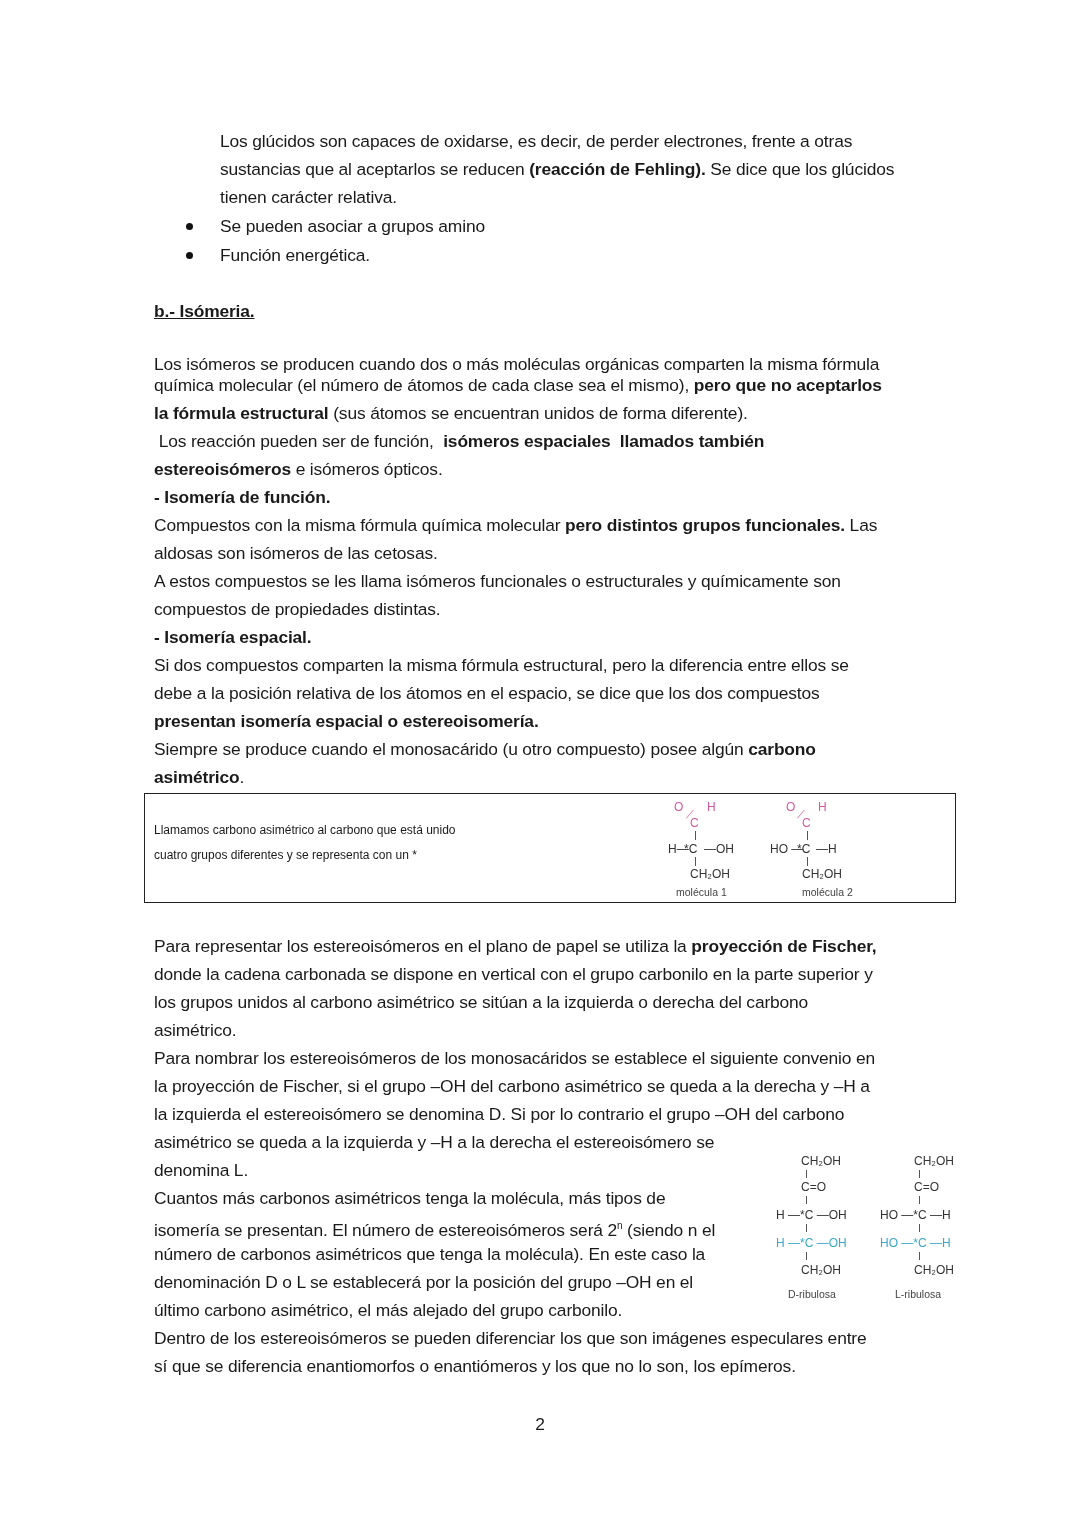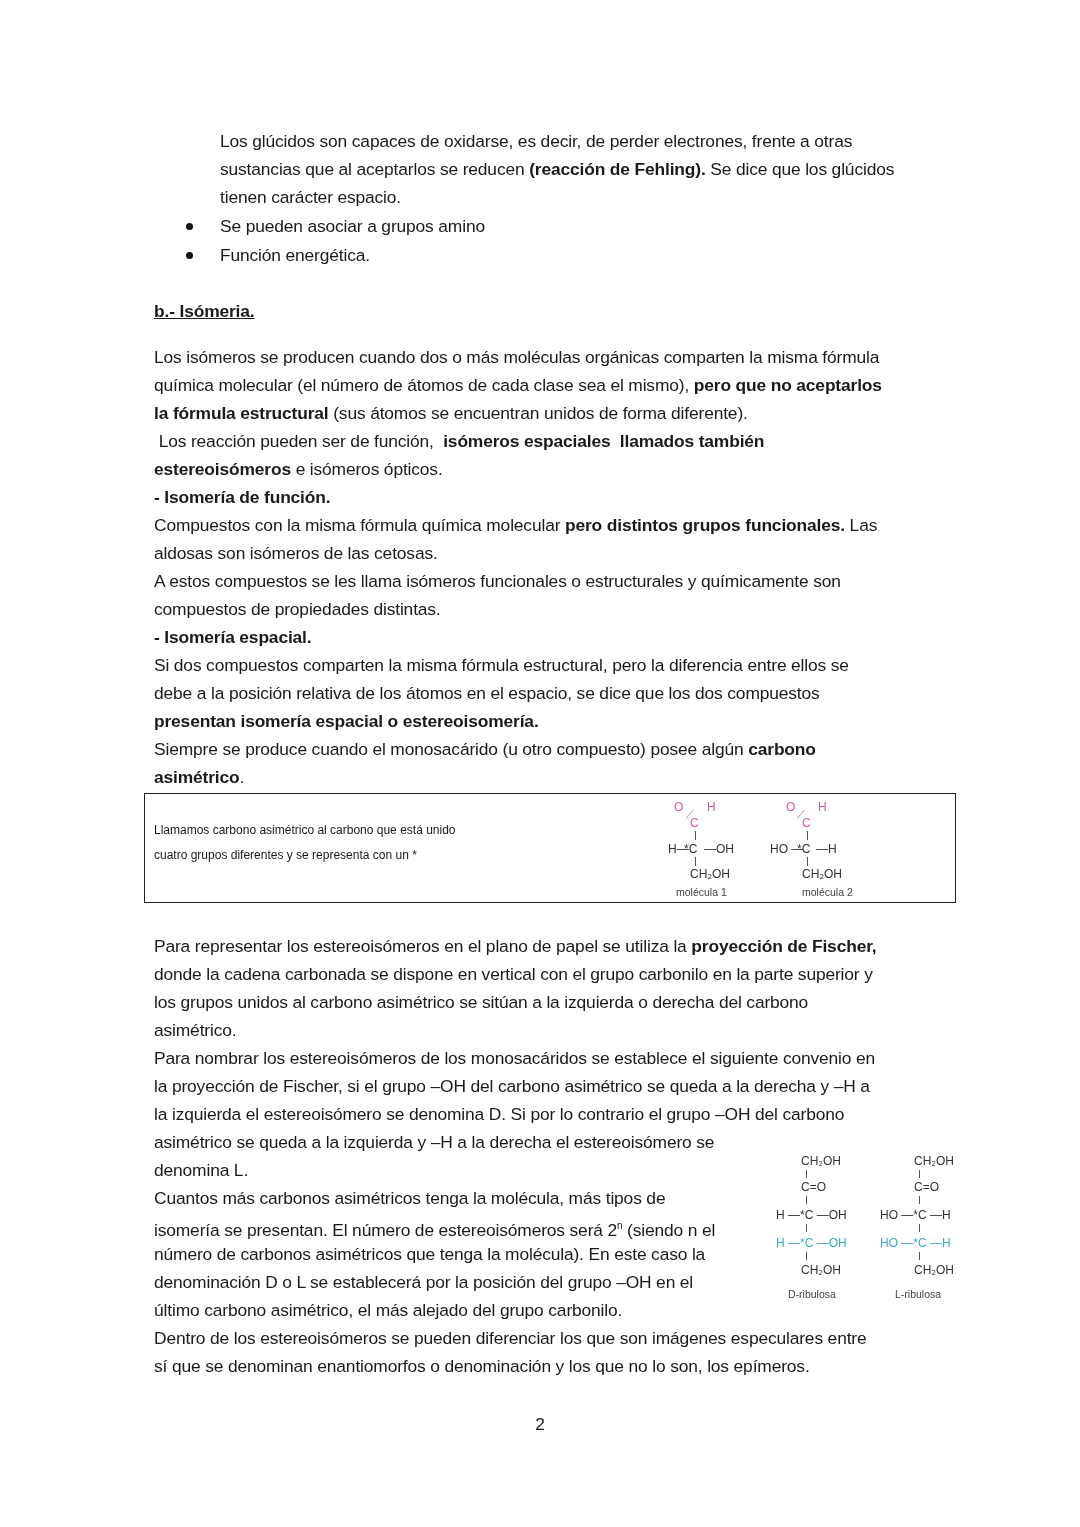--- a/index.html
+++ b/index.html
@@ -37,30 +37,30 @@
   .cap { font-size: 10.5px; color: #444; }
   .vbar { position: absolute; width: 1px; background: #555; }
   .page-num { position: absolute; left: 0; width: 1080px; top: 1414px; text-align: center; font-size: 17.4px; }
   sup { font-size: 10px; }
 </style>
 </head>
 <body>
 
 <div class="line indent" style="top:127px"><span>Los glúcidos son capaces de oxidarse, es decir, de perder electrones, frente a otras</span></div>
 <div class="line indent" style="top:155px"><span>sustancias que al aceptarlos se reducen </span><b>(reacción de Fehling).</b><span> Se dice que los glúcidos</span></div>
-<div class="line indent" style="top:183px"><span>tienen carácter espacio.</span></div>
+<div class="line indent" style="top:183px"><span>tienen carácter relativa.</span></div>
 
 <div class="bullet-dot" style="top:223px"></div>
 <div class="line indent" style="top:212px">Se pueden asociar a grupos amino</div>
 <div class="bullet-dot" style="top:252px"></div>
 <div class="line indent" style="top:241px">Función energética.</div>
 
 <div class="line" style="top:297px"><b class="u">b.-  Isómeria.</b></div>
 
-<div class="line" style="top:343px">Los isómeros se producen cuando dos o más moléculas orgánicas comparten la misma fórmula</div>
+<div class="line" style="top:350px">Los isómeros se producen cuando dos o más moléculas orgánicas comparten la misma fórmula</div>
 <div class="line" style="top:371px"><span>química molecular (el número de átomos de cada clase sea el mismo), </span><b>pero que no aceptarlos</b></div>
 <div class="line" style="top:399px"><b>la fórmula estructural</b><span> (sus átomos se encuentran unidos de forma diferente).</span></div>
 <div class="line" style="top:427px"><span style="white-space:pre"> Los reacción pueden ser de función,  </span><b style="white-space:pre">isómeros espaciales  llamados también</b></div>
 <div class="line" style="top:455px"><b>estereoisómeros</b><span> e isómeros ópticos.</span></div>
 <div class="line" style="top:483px"><b>- Isomería de función.</b></div>
 <div class="line" style="top:511px"><span>Compuestos con la misma fórmula química molecular </span><b>pero distintos grupos funcionales.</b><span> Las</span></div>
 <div class="line" style="top:539px">aldosas son isómeros de las cetosas.</div>
 <div class="line" style="top:567px">A estos compuestos se les llama isómeros funcionales o estructurales y químicamente son</div>
 <div class="line" style="top:595px">compuestos de propiedades distintas.</div>
 <div class="line" style="top:623px"><b>- Isomería espacial.</b></div>
@@ -110,21 +110,21 @@
 <div class="line" style="top:1072px">la proyección de Fischer,  si el grupo –OH del carbono asimétrico se queda a la derecha y –H a</div>
 <div class="line" style="top:1100px">la izquierda  el estereoisómero se denomina D. Si por lo contrario el grupo –OH del carbono</div>
 <div class="line" style="top:1128px">asimétrico se queda a la izquierda y –H a la derecha  el estereoisómero se</div>
 <div class="line" style="top:1156px">denomina L.</div>
 <div class="line" style="top:1184px">Cuantos más carbonos asimétricos tenga la molécula, más tipos de</div>
 <div class="line" style="top:1212px"><span>isomería se presentan. El número de estereoisómeros será 2</span><sup>n</sup><span> (siendo n el</span></div>
 <div class="line" style="top:1240px">número de carbonos asimétricos que tenga la molécula). En este caso la</div>
 <div class="line" style="top:1268px">denominación D o L se establecerá por la posición del grupo –OH en el</div>
 <div class="line" style="top:1296px">último carbono asimétrico, el más alejado del grupo carbonilo.</div>
 <div class="line" style="top:1324px">Dentro de los estereoisómeros  se pueden diferenciar los que son imágenes especulares entre</div>
-<div class="line" style="top:1352px">sí que se denominan enantiomorfos o denominación y los que no lo son, los epímeros.</div>
+<div class="line" style="top:1352px">sí que se diferencia enantiomorfos o enantiómeros y los que no lo son, los epímeros.</div>
 
 <div>
   <span class="chem" style="left:801px;top:1154px">CH₂OH</span>
   <div class="vbar" style="left:806px;top:1170px;height:8px"></div>
   <span class="chem" style="left:801px;top:1180px">C=O</span>
   <div class="vbar" style="left:806px;top:1196px;height:8px"></div>
   <span class="chem" style="left:776px;top:1208px">H —*C —OH</span>
   <div class="vbar" style="left:806px;top:1224px;height:8px"></div>
   <span class="chem cyan" style="left:776px;top:1236px">H —*C —OH</span>
   <div class="vbar" style="left:806px;top:1252px;height:8px"></div>

